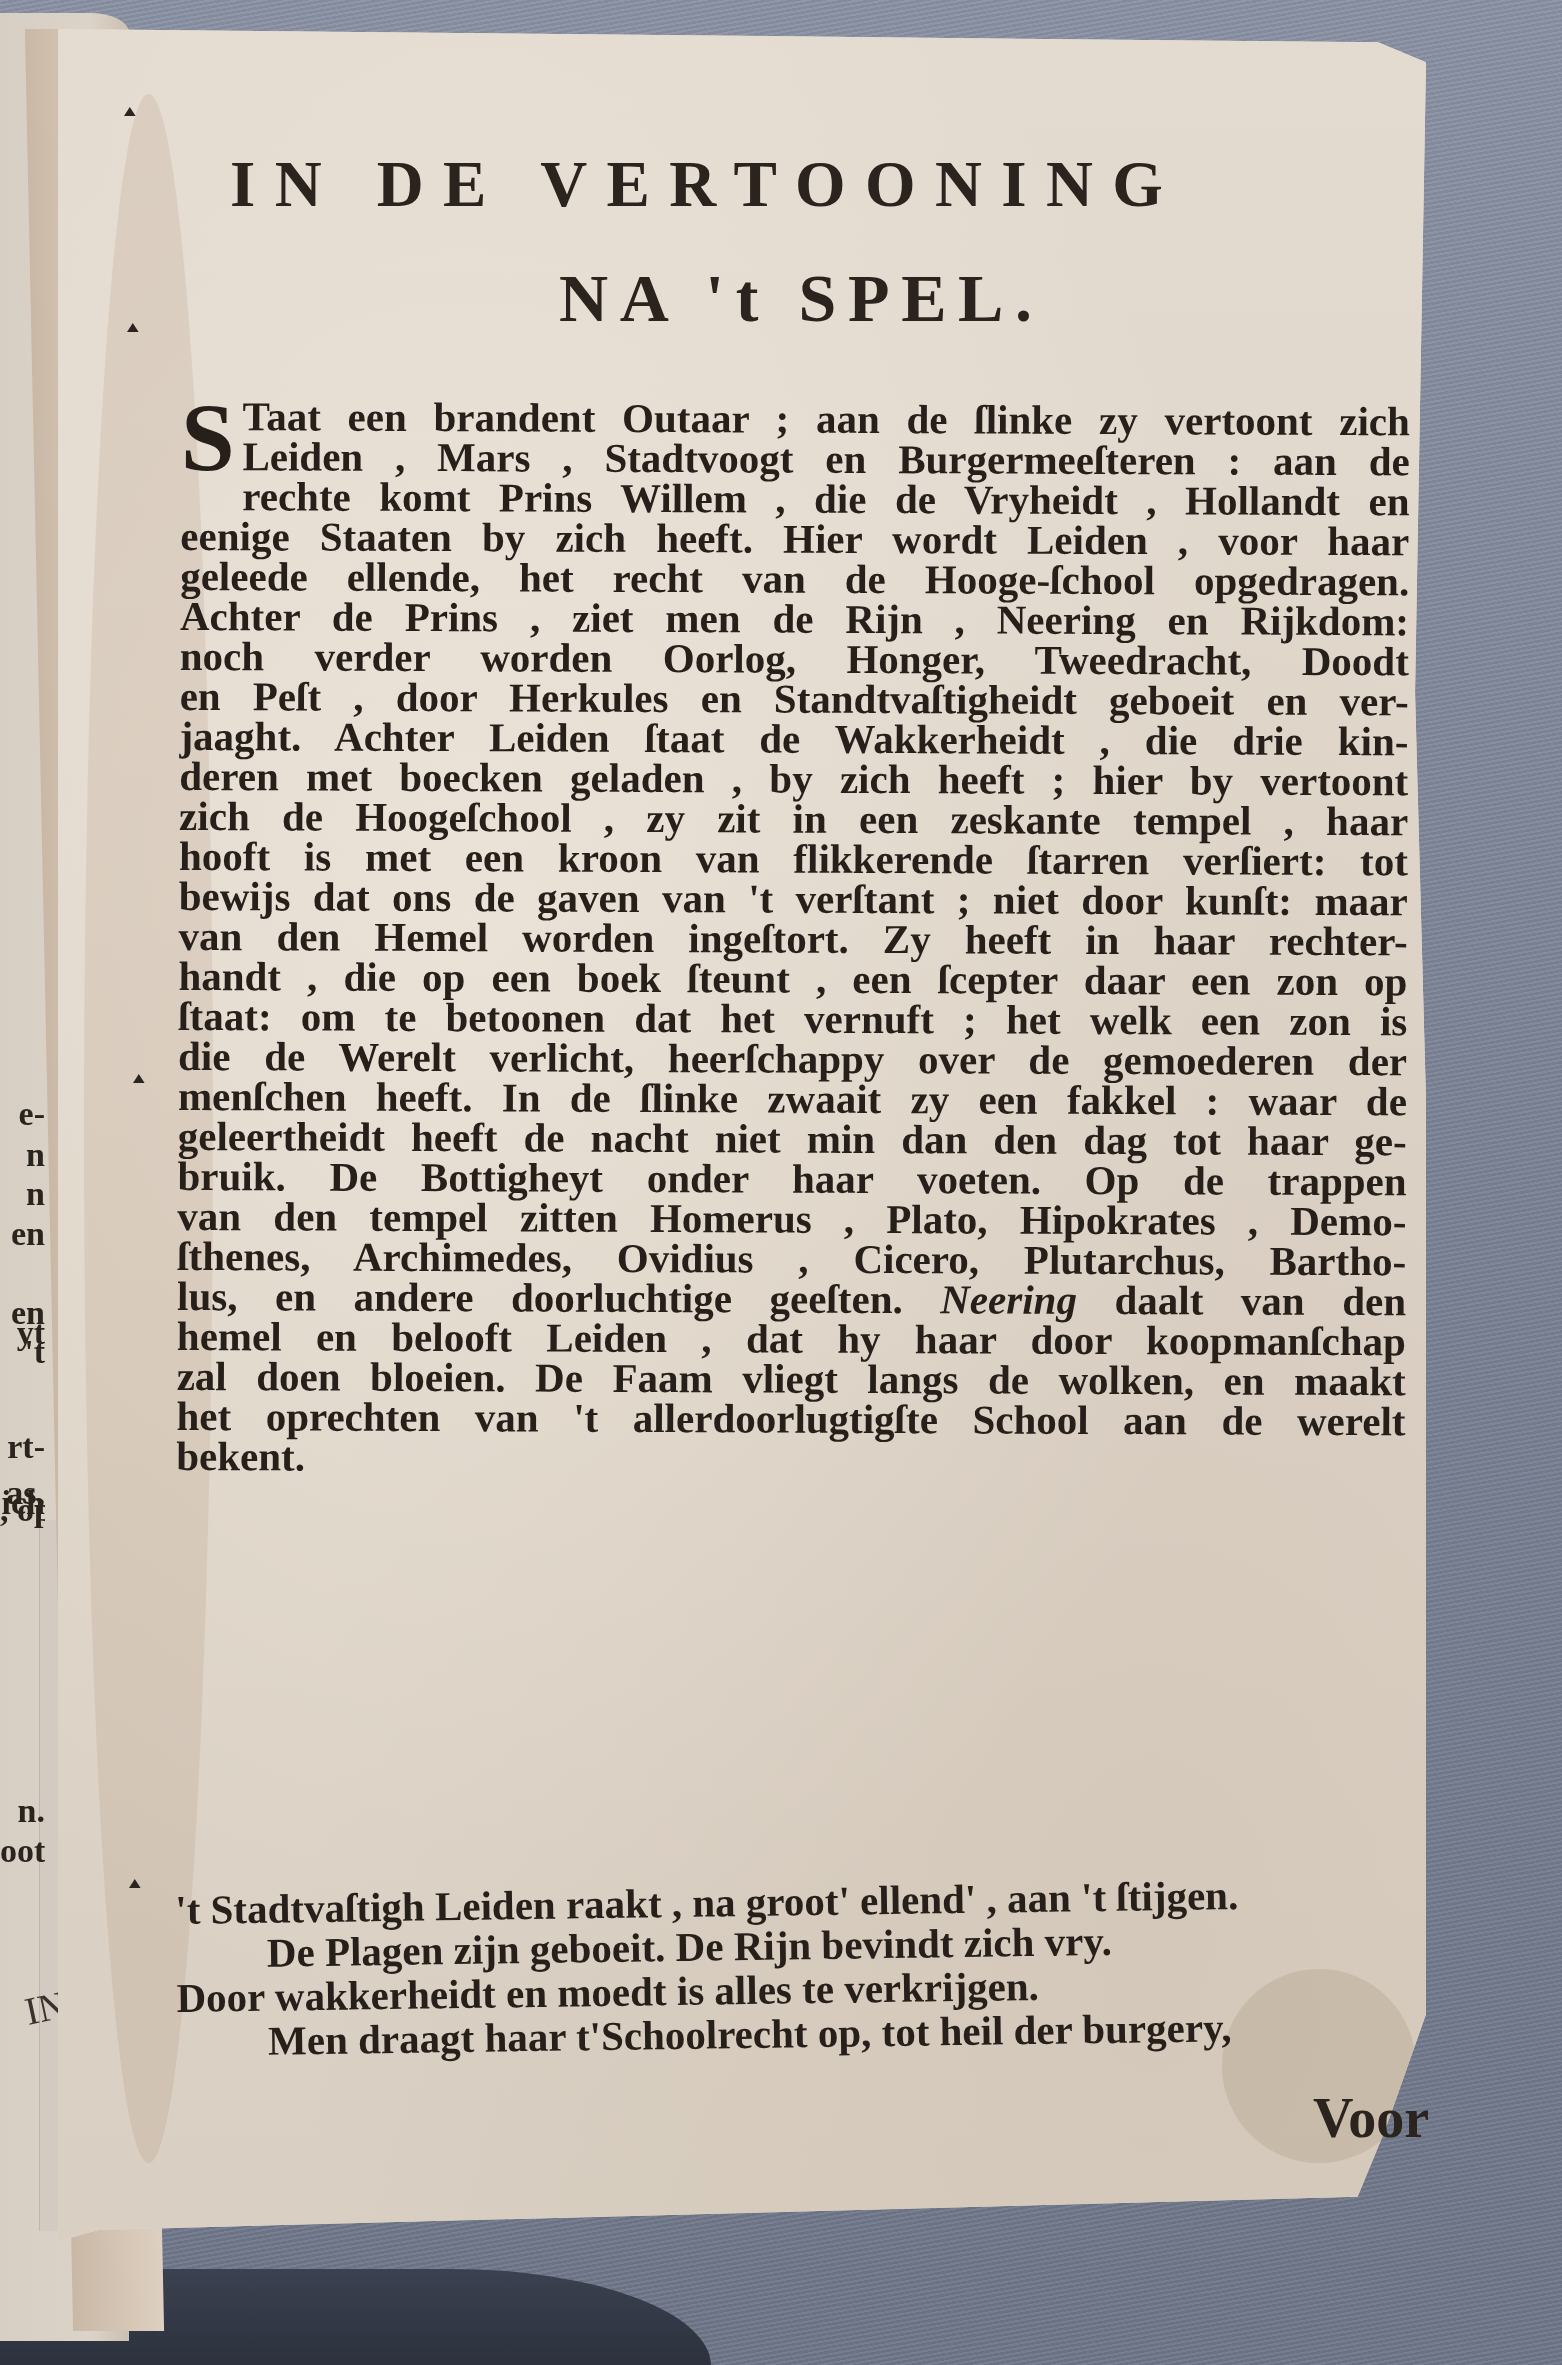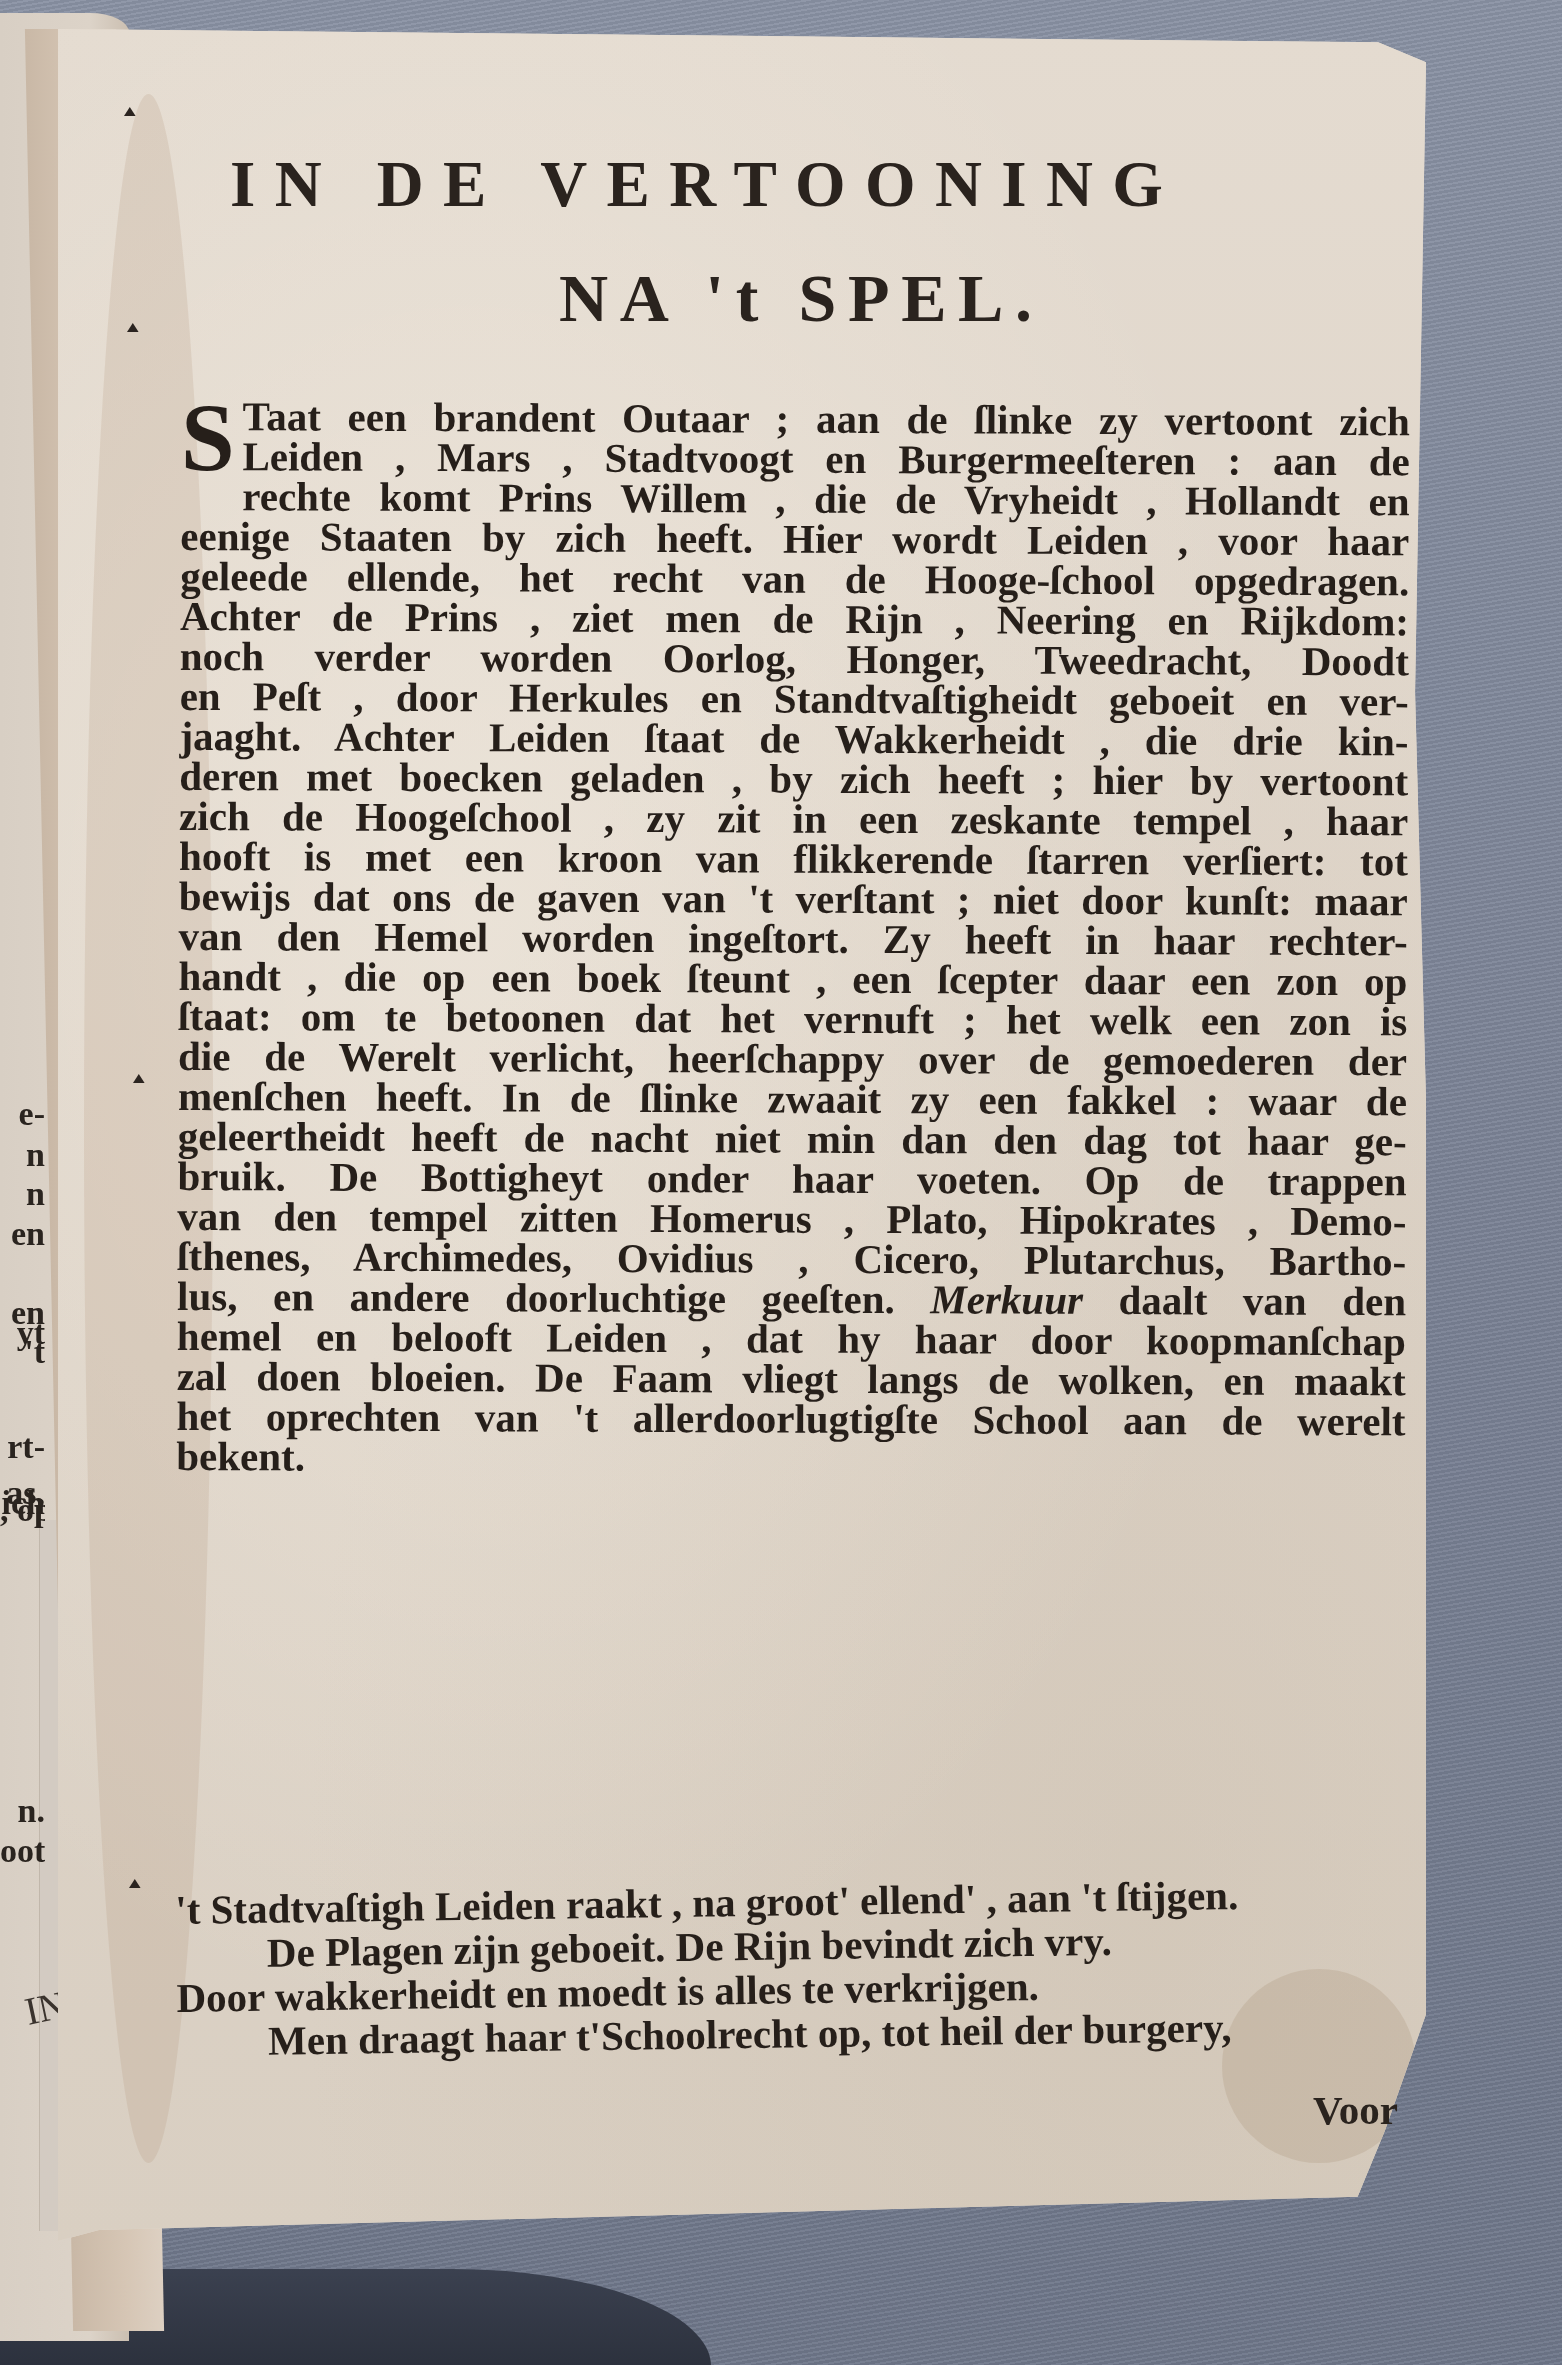--- a/index.html
+++ b/index.html
@@ -71,21 +71,21 @@
     .italic { font-style: italic; }
     .verse {
       position: absolute; left: 175px; top: 1888px; width: 1261px;
       font-size: 41px; line-height: 44px; font-weight: bold; color: #261f1a;
       transform: rotate(-0.8deg); transform-origin: left top;
     }
     .verse-line { display: block; white-space: nowrap; }
     .verse-line.indent { padding-left: 91px; }
     .catchword {
       position: absolute; left: 1313px; top: 2086px;
-      font-size: 41px; font-weight: bold; color: #2a231e;
+      font-size: 56px; font-weight: bold; color: #2a231e;
     }
     .wormhole { position: absolute; width: 11.6px; height: 9px; background: #2b2420; clip-path: polygon(0 100%, 50% 0, 100% 100%); }
     .stain { position: absolute; border-radius: 50%; background: rgba(150,120,90,0.18); }
   </style>
 </head>
 <body>
 
 <div class="cloth-dark"></div>
 
 <div class="left-page">
@@ -137,21 +137,21 @@
   <span class="body-line">bewijs dat ons de gaven van 't verſtant ; niet door kunſt: maar</span>
   <span class="body-line">van den Hemel worden ingeſtort. Zy heeft in haar rechter-</span>
   <span class="body-line">handt , die op een boek ſteunt , een ſcepter daar een zon op</span>
   <span class="body-line">ſtaat: om te betoonen dat het vernuft ; het welk een zon is</span>
   <span class="body-line">die de Werelt verlicht, heerſchappy over de gemoederen der</span>
   <span class="body-line">menſchen heeft. In de ſlinke zwaait zy een fakkel : waar de</span>
   <span class="body-line">geleertheidt heeft de nacht niet min dan den dag tot haar ge-</span>
   <span class="body-line">bruik. De Bottigheyt onder haar voeten. Op de trappen</span>
   <span class="body-line">van den tempel zitten Homerus , Plato, Hipokrates , Demo-</span>
   <span class="body-line">ſthenes, Archimedes, Ovidius , Cicero, Plutarchus, Bartho-</span>
-  <span class="body-line">lus, en andere doorluchtige geeſten. <span class="italic">Merkuur</span> daalt van den</span>
+  <span class="body-line">lus, en andere doorluchtige geeſten. <span class="italic">Neering</span> daalt van den</span>
   <span class="body-line">hemel en belooft Leiden , dat hy haar door koopmanſchap</span>
   <span class="body-line">zal doen bloeien. De Faam vliegt langs de wolken, en maakt</span>
   <span class="body-line">het oprechten van 't allerdoorlugtigſte School aan de werelt</span>
   <span class="body-line last">bekent.</span>
 </div>
 
 <div class="verse">
   <span class="verse-line">'t Stadtvaſtigh Leiden raakt , na groot' ellend' , aan 't ſtijgen.</span>
   <span class="verse-line indent">De Plagen zijn geboeit. De Rijn bevindt zich vry.</span>
   <span class="verse-line">Door wakkerheidt en moedt is alles te verkrijgen.</span>

